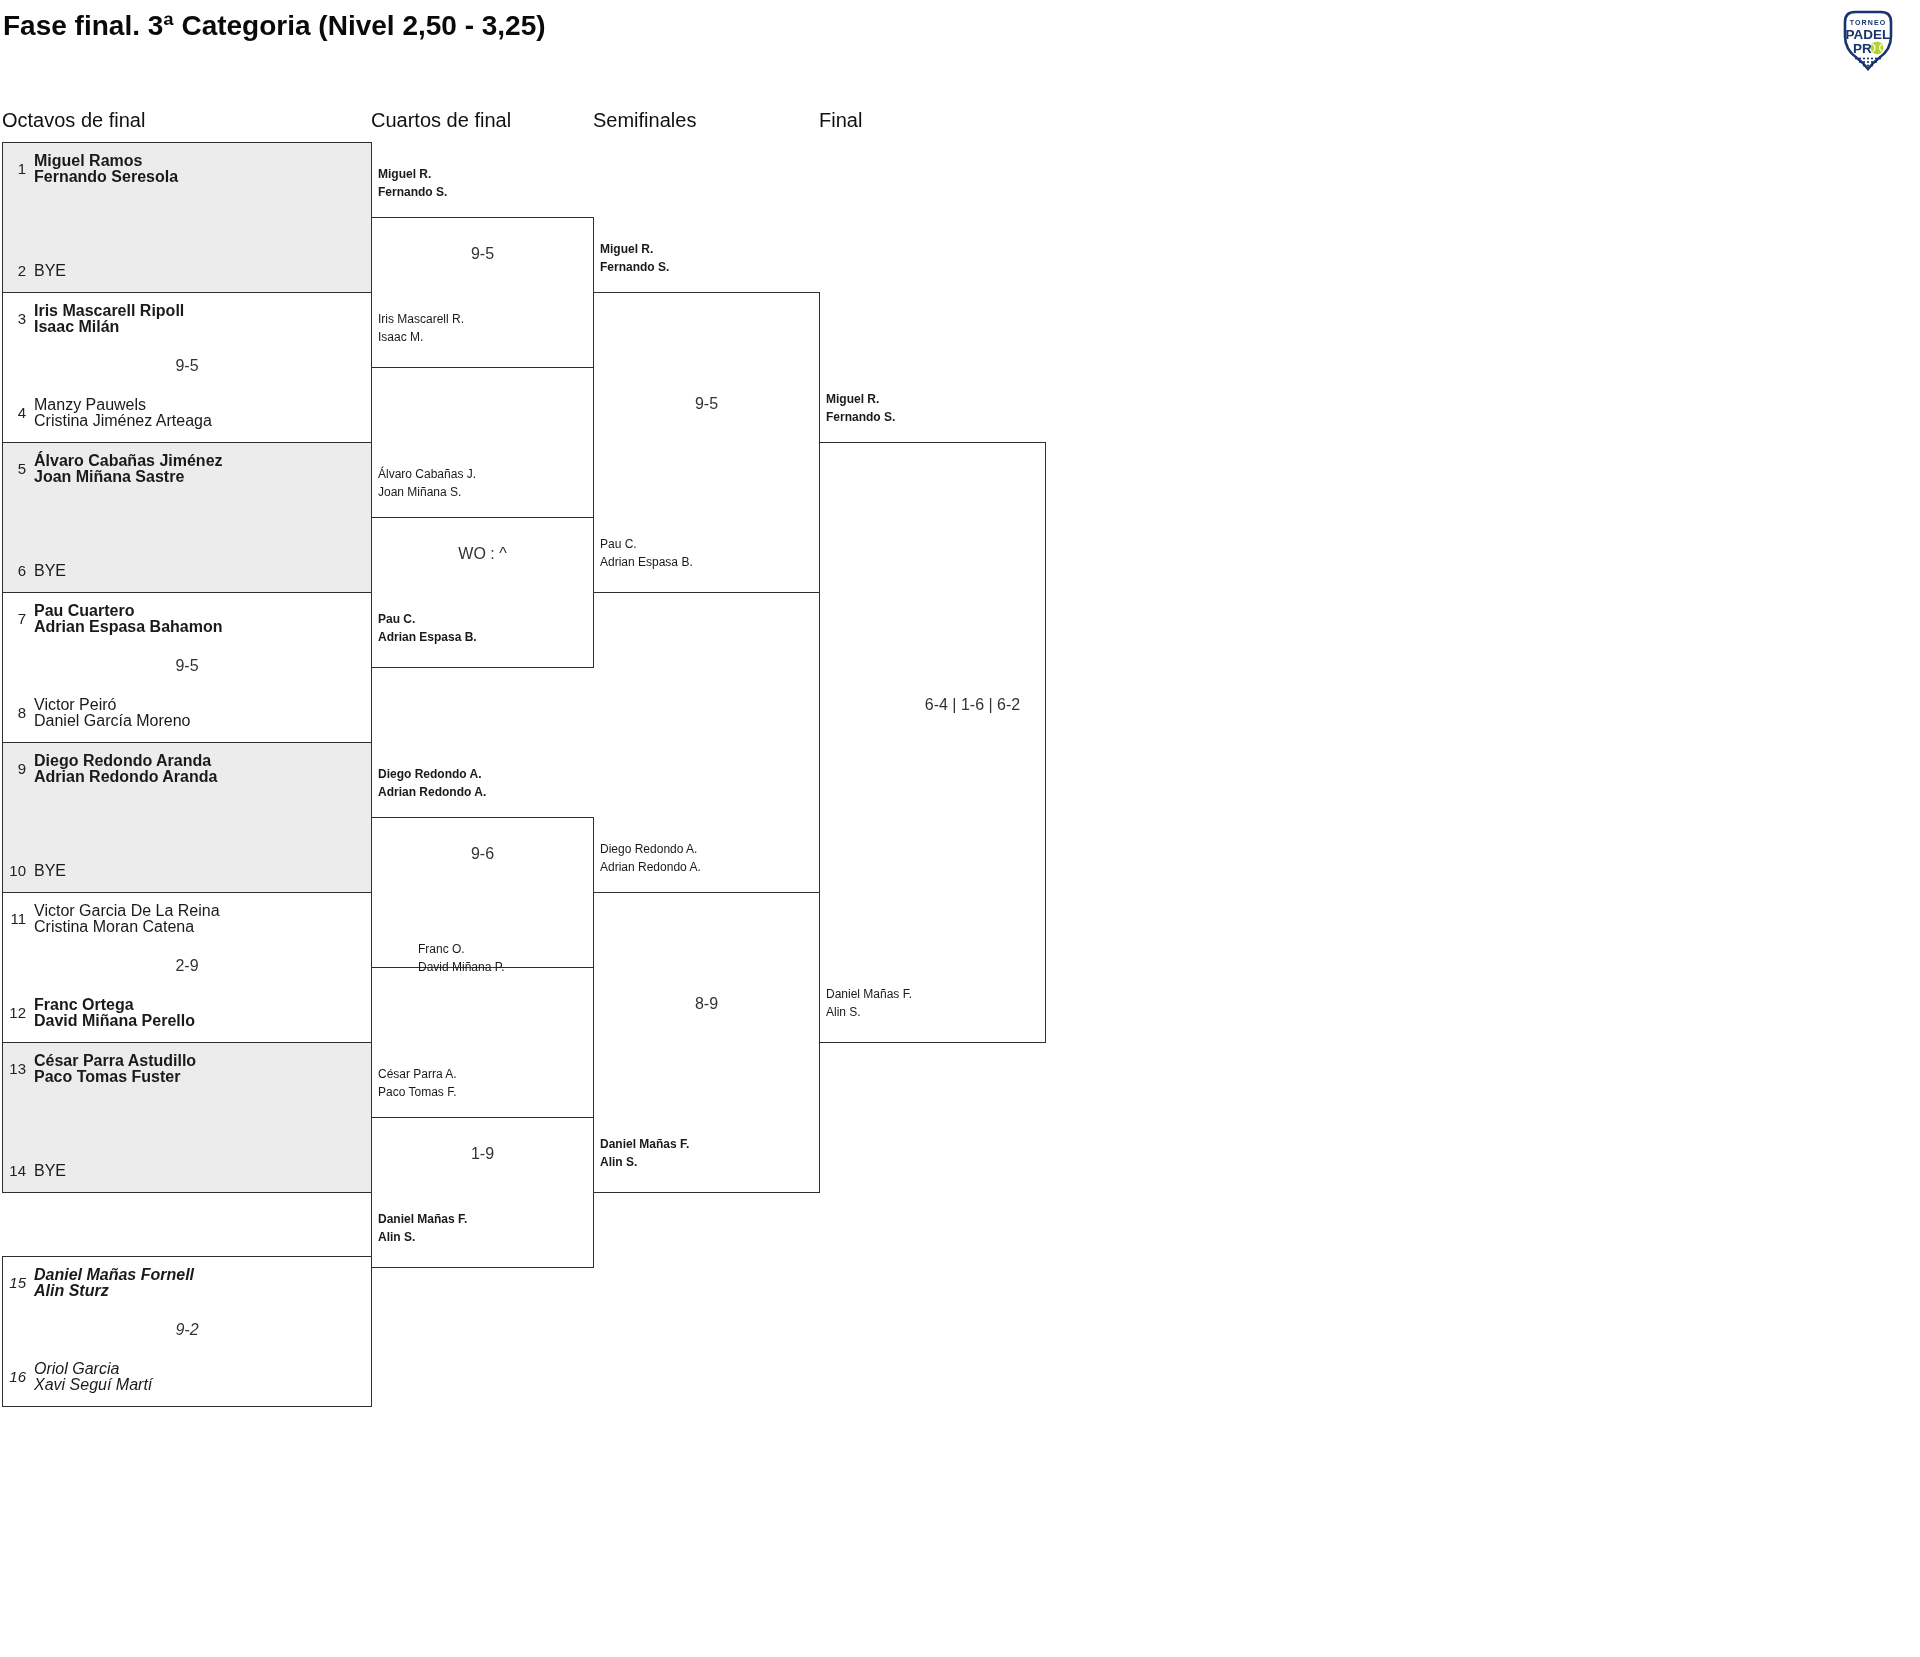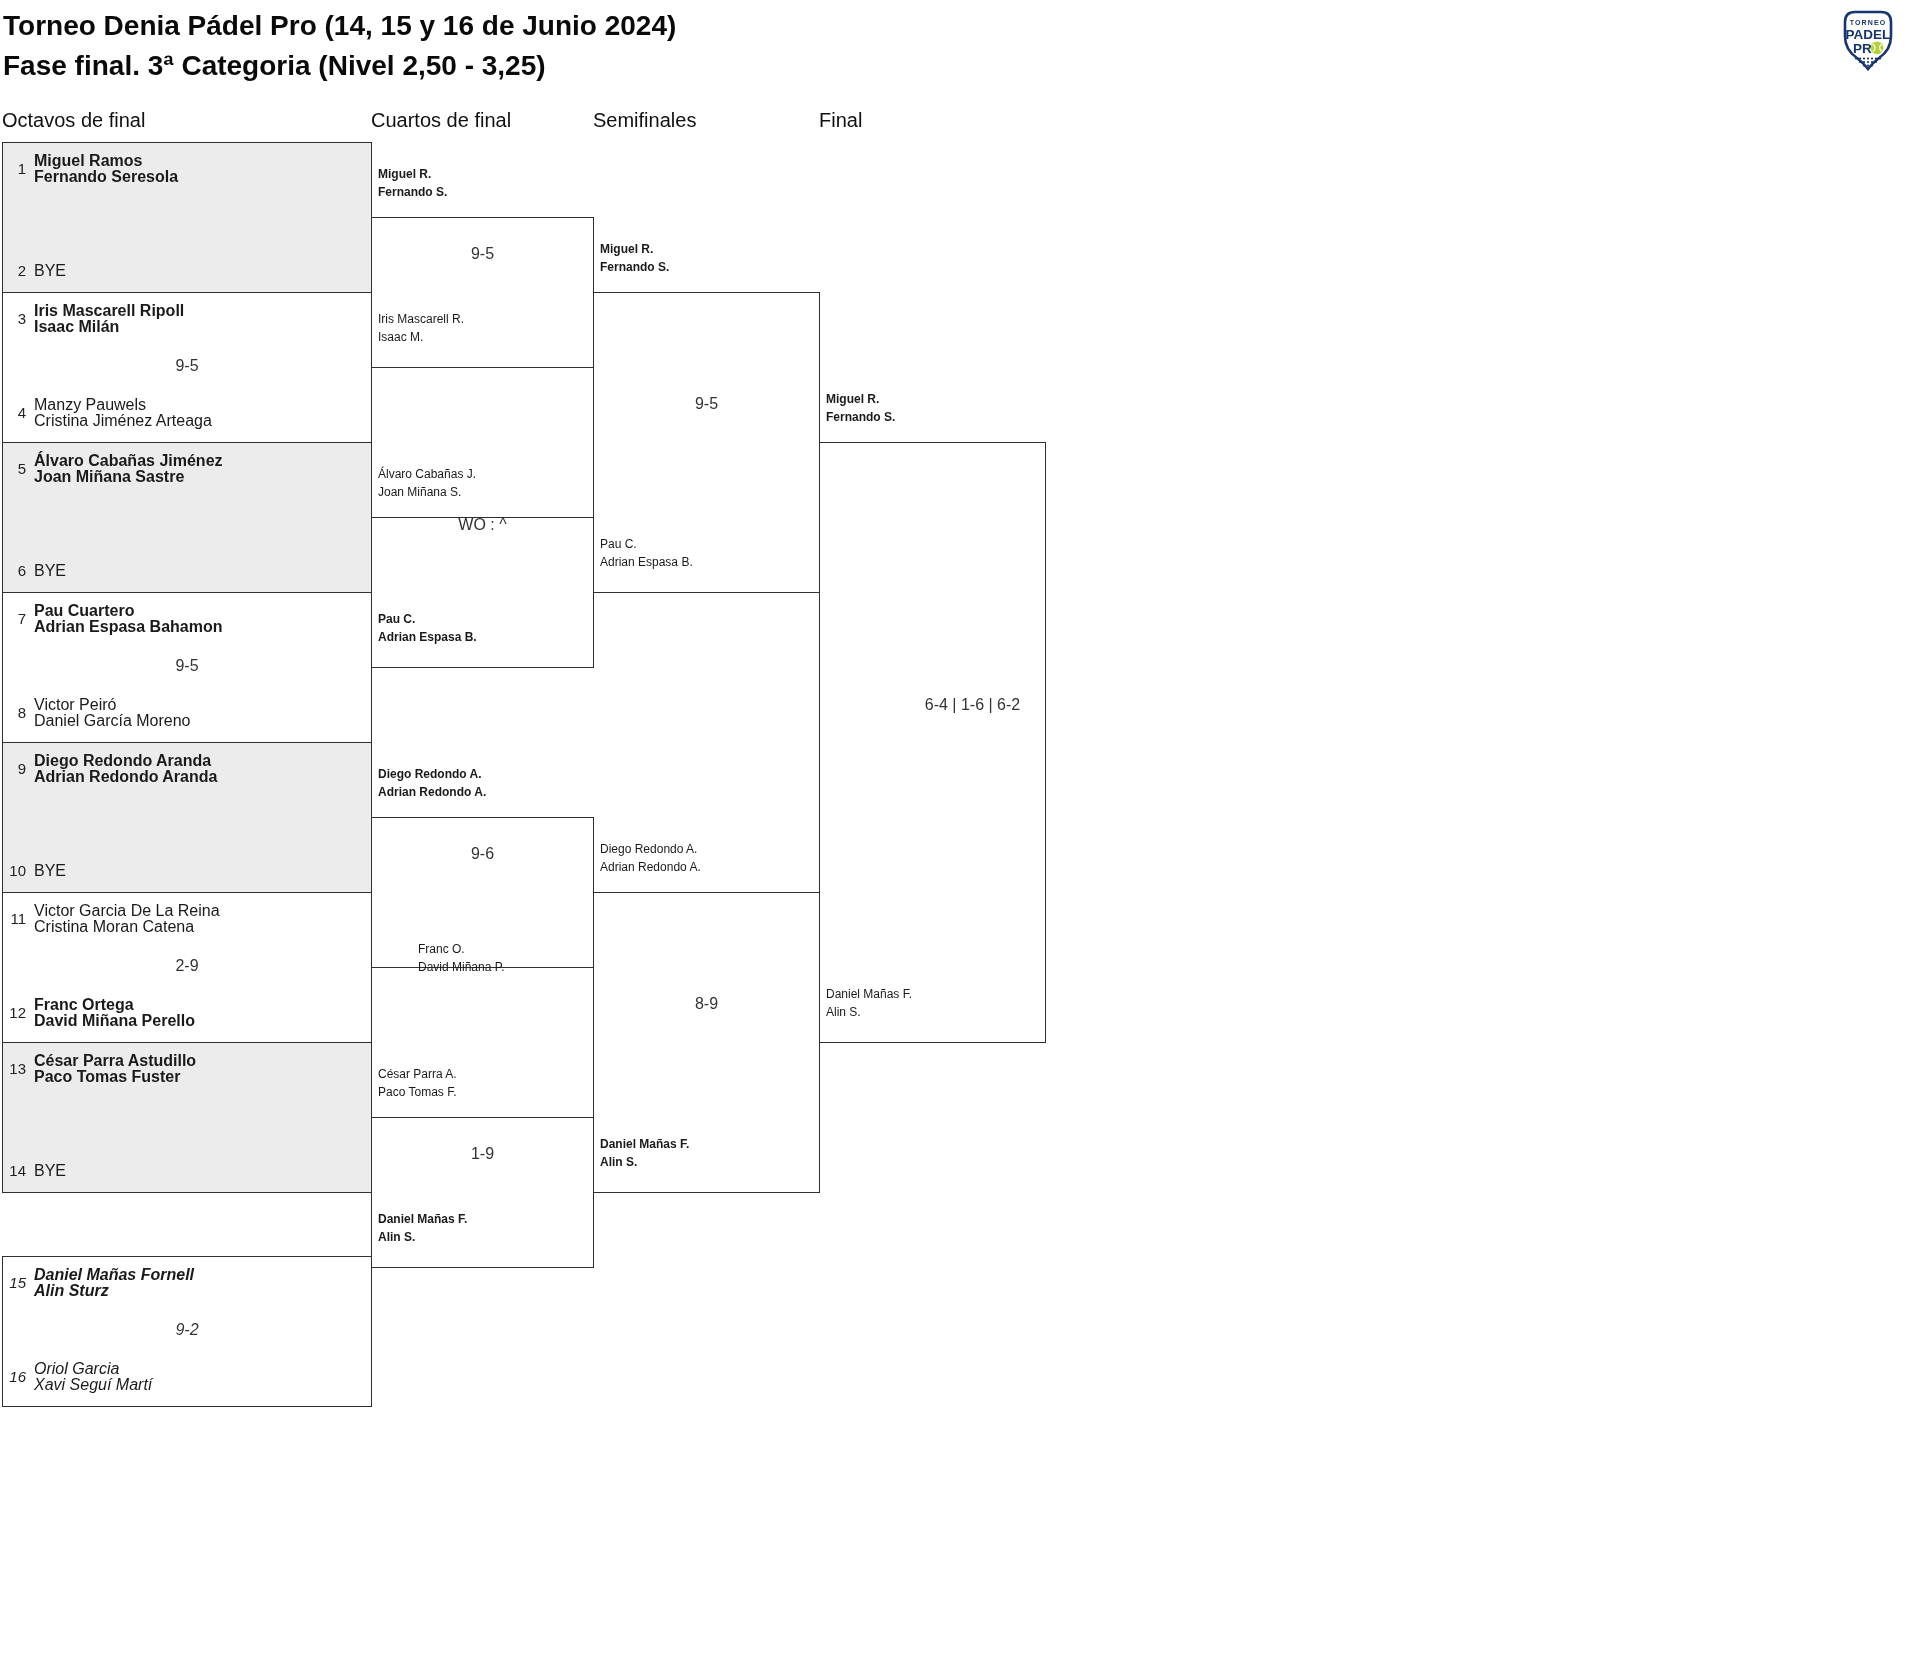--- a/index.html
+++ b/index.html
@@ -43,21 +43,20 @@
   }
   .rscore{
     position:absolute;text-align:center;font-size:16px;color:#333;
   }
   .logo{position:absolute;left:1836px;top:6px;width:64px;height:70px;}
 </style>
 </head>
 <body>
 
 <div class="page-title">
-  <div>Torneo Denia Pádel Pro (14, 15 y 16 de Junio 2024)</div>
   <div>Fase final. 3ª Categoria (Nivel 2,50 - 3,25)</div>
 </div>
 
 <svg class="logo" viewBox="0 0 64 70">
   <path d="M9,16 Q9,6 19,6 L45,6 Q55,6 55,16 L55,30 Q55,44 43,52 Q37,56.5 32,63 Q27,56.5 21,52 Q9,44 9,30 Z" fill="#ffffff" stroke="#16356f" stroke-width="2.6"></path>
   <text x="32" y="18.5" text-anchor="middle" font-family="Liberation Sans, sans-serif" font-size="7" font-weight="700" letter-spacing="1.1" fill="#16356f">TORNEO</text>
   <text x="32" y="32.5" text-anchor="middle" font-family="Liberation Sans, sans-serif" font-size="13.5" font-weight="700" fill="#16356f">PADEL</text>
   <text x="26.5" y="46.5" text-anchor="middle" font-family="Liberation Sans, sans-serif" font-size="13.5" font-weight="700" fill="#16356f">PR</text>
   <g>
     <circle cx="41" cy="41.8" r="6.4" fill="#b5d335"></circle>
@@ -236,21 +235,21 @@
 <div class="rscore" style="left:371px;width:223px;top:245px;">9-5</div>
 <div class="rlabel" style="left:378px;top:310px;">
   <div class="nline">Iris Mascarell R.</div>
   <div class="nline">Isaac M.</div>
 </div>
 
 <div class="rlabel" style="left:378px;top:465px;">
   <div class="nline">Álvaro Cabañas J.</div>
   <div class="nline">Joan Miñana S.</div>
 </div>
-<div class="rscore" style="left:371px;width:223px;top:516px;">WO : ^</div>
+<div class="rscore" style="left:371px;width:223px;top:545px;">WO : ^</div>
 <div class="rlabel bold" style="left:378px;top:610px;">
   <div class="nline">Pau C.</div>
   <div class="nline">Adrian Espasa B.</div>
 </div>
 
 <div class="rlabel bold" style="left:378px;top:765px;">
   <div class="nline">Diego Redondo A.</div>
   <div class="nline">Adrian Redondo A.</div>
 </div>
 <div class="rscore" style="left:371px;width:223px;top:845px;">9-6</div>

